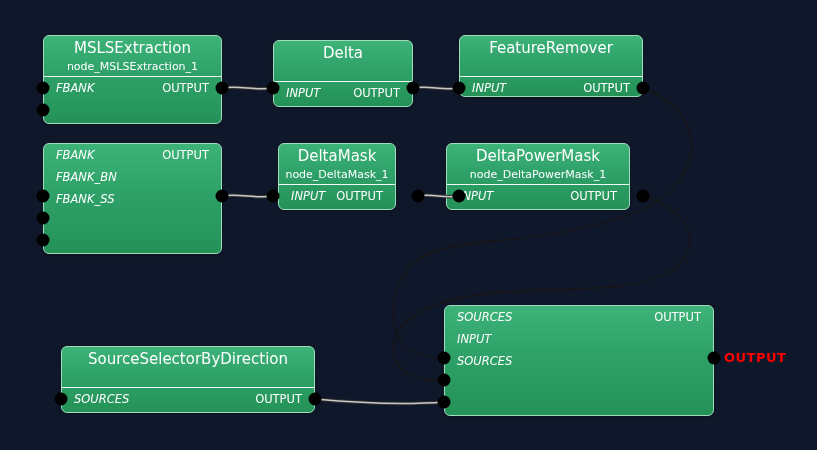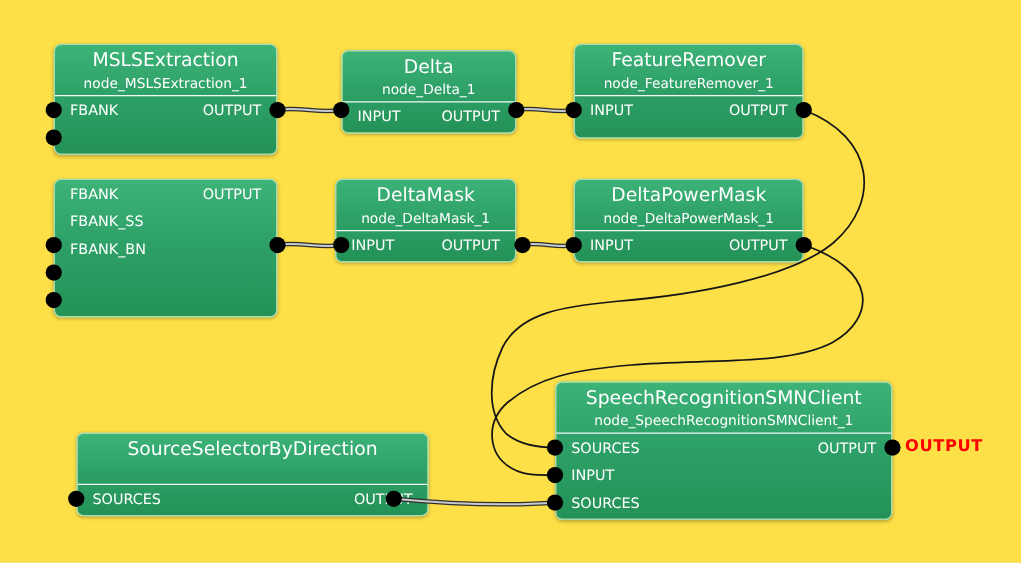--- a/index.html
+++ b/index.html
@@ -3,21 +3,21 @@
 <meta charset="utf-8">
 <style>
   html,body{margin:0;padding:0;}
   body{
     font-family:"DejaVu Sans","Liberation Sans",sans-serif;
     background:#f6f6f6;
   }
   #canvas{
     position:relative;
     width:817px;height:450px;
-    background:#fde047;
+    background:#0f172a;
     overflow:hidden;
   }
   .node{
     position:absolute;
     border-radius:6px;
     background:linear-gradient(180deg,#3db378 0%,#2ea168 45%,#249257 100%);
     border:1px solid #9fdcbe;
     box-shadow:0 1px 3px rgba(0,0,0,0.25);
     color:#ffffff;
     box-sizing:border-box;
@@ -44,21 +44,21 @@
   .rows{padding-top:0px;}
   .row{
     height:22px;
     display:flex;
     align-items:center;
     justify-content:space-between;
     padding:0 12px;
     font-size:11.5px;
     white-space:nowrap;
   }
-  .pl{text-align:left;}
+  .pl{text-align:left;font-style:italic;}
   .pr{text-align:right;margin-left:auto;}
   .dot{
     position:absolute;
     width:13px;height:13px;
     border-radius:50%;
     background:#000;
     transform:translate(-50%,-50%);
     z-index:30;
   }
   svg.edges{
@@ -94,104 +94,98 @@
       <div class="row">
         <span class="pl">FBANK</span>
         <span class="pr">OUTPUT</span>
       </div>
     </div>
   </div>
 
   <div class="node" style="left:273px;top:40px;width:140px;height:67px">
     <div class="hdr">
       <div class="title">Delta</div>
-      <div class="sub">node_Delta_1</div>
-    </div>
-    <div class="rows">
-      <div class="row">
-        <span class="pl">INPUT</span>
-        <span class="pr">OUTPUT</span>
-      </div>
-    </div>
-  </div>
-
-  <div class="node" style="left:459px;top:35px;width:184px;height:76px">
+    </div>
+    <div class="rows">
+      <div class="row">
+        <span class="pl">INPUT</span>
+        <span class="pr">OUTPUT</span>
+      </div>
+    </div>
+  </div>
+
+  <div class="node" style="left:459px;top:35px;width:184px;height:62px">
     <div class="hdr">
       <div class="title">FeatureRemover</div>
-      <div class="sub">node_FeatureRemover_1</div>
     </div>
     <div class="rows">
       <div class="row">
         <span class="pl">INPUT</span>
         <span class="pr">OUTPUT</span>
       </div>
     </div>
   </div>
 
   <div class="node" style="left:43px;top:143px;width:179px;height:111px">
     <div class="rows">
       <div class="row">
         <span class="pl">FBANK</span>
         <span class="pr">OUTPUT</span>
       </div>
       <div class="row">
+        <span class="pl">FBANK_BN</span>
+      </div>
+      <div class="row">
         <span class="pl">FBANK_SS</span>
       </div>
-      <div class="row">
-        <span class="pl">FBANK_BN</span>
-      </div>
-    </div>
-  </div>
-
-  <div class="node" style="left:268px;top:143px;width:145px;height:67px">
+    </div>
+  </div>
+
+  <div class="node" style="left:278px;top:143px;width:118px;height:67px">
     <div class="hdr">
       <div class="title">DeltaMask</div>
       <div class="sub">node_DeltaMask_1</div>
     </div>
     <div class="rows">
       <div class="row">
         <span class="pl">INPUT</span>
         <span class="pr">OUTPUT</span>
       </div>
     </div>
   </div>
 
-  <div class="node" style="left:459px;top:143px;width:184px;height:67px">
+  <div class="node" style="left:446px;top:143px;width:184px;height:67px">
     <div class="hdr">
       <div class="title">DeltaPowerMask</div>
       <div class="sub">node_DeltaPowerMask_1</div>
     </div>
     <div class="rows">
       <div class="row">
         <span class="pl">INPUT</span>
         <span class="pr">OUTPUT</span>
       </div>
     </div>
   </div>
 
   <div class="node" style="left:444px;top:305px;width:270px;height:111px">
-    <div class="hdr">
-      <div class="title">SpeechRecognitionSMNClient</div>
-      <div class="sub">node_SpeechRecognitionSMNClient_1</div>
-    </div>
     <div class="rows">
       <div class="row">
         <span class="pl">SOURCES</span>
         <span class="pr">OUTPUT</span>
       </div>
       <div class="row">
         <span class="pl">INPUT</span>
       </div>
       <div class="row">
         <span class="pl">SOURCES</span>
       </div>
     </div>
   </div>
 
-  <div class="node" style="left:61px;top:346px;width:282px;height:67px">
+  <div class="node" style="left:61px;top:346px;width:254px;height:67px">
     <div class="hdr">
       <div class="title">SourceSelectorByDirection</div>
     </div>
     <div class="rows">
       <div class="row">
         <span class="pl">SOURCES</span>
         <span class="pr">OUTPUT</span>
       </div>
     </div>
   </div>

